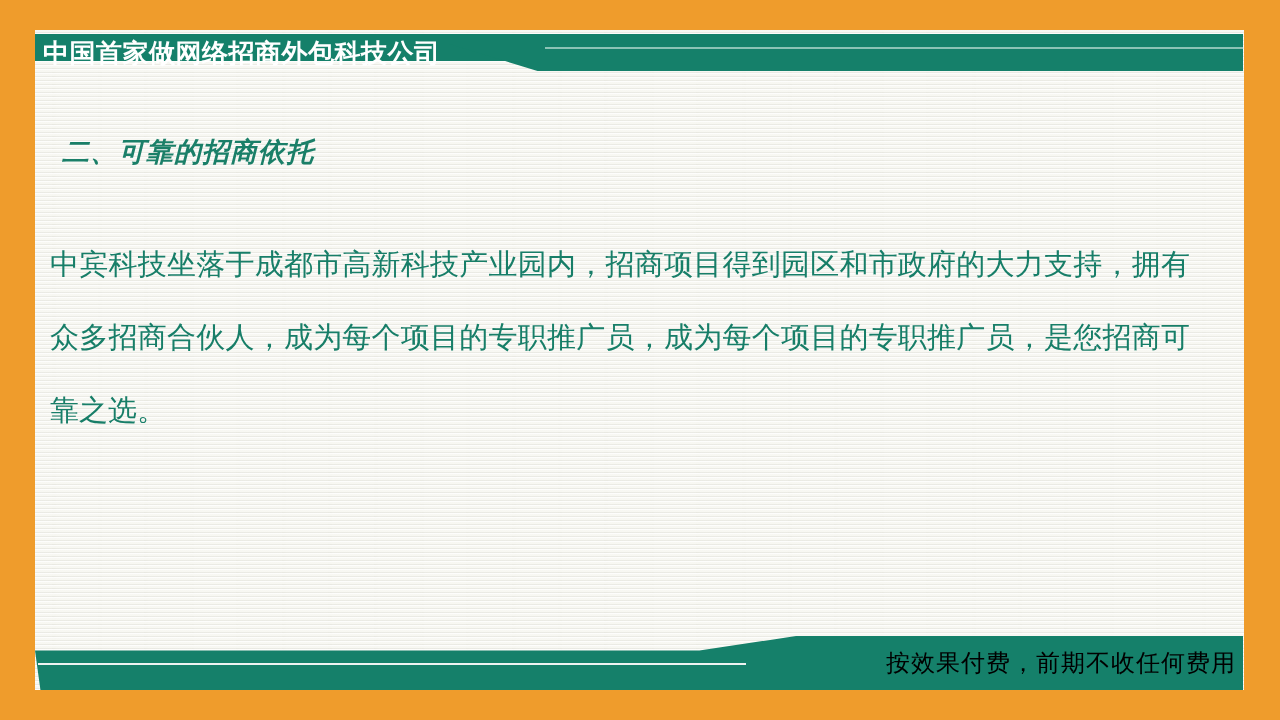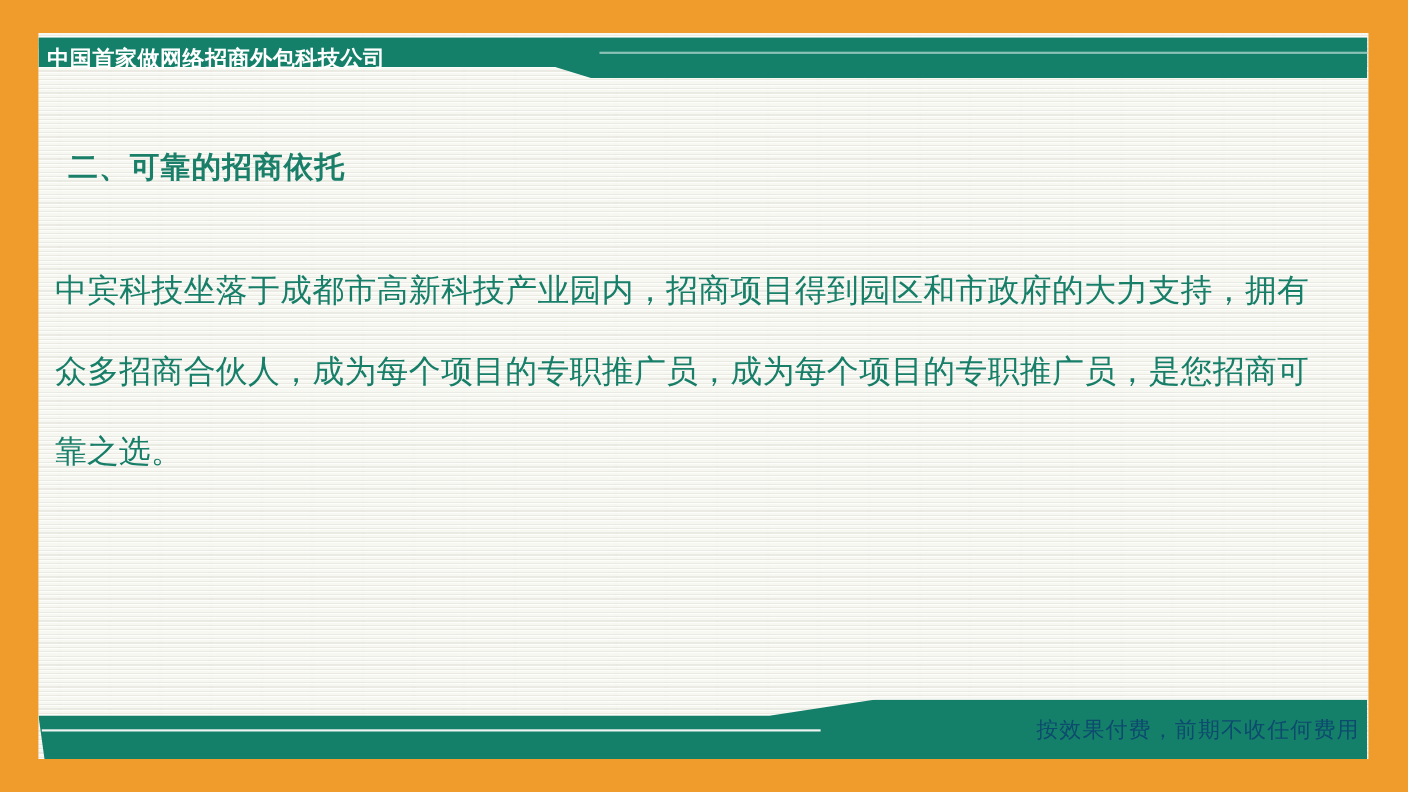--- a/index.html
+++ b/index.html
@@ -94,36 +94,37 @@
 
   #header-title {
     position: absolute;
     left: 43px;
     top: 36px;
     height: 34px;
     line-height: 34px;
     color: #ffffff;
     font-family: "DejaVu Sans", "Liberation Sans", sans-serif;
     font-weight: bold;
-    font-size: 20px;
+    font-size: 26px;
     letter-spacing: 0.5px;
     white-space: nowrap;
   }
 
   
   #section-heading {
     position: absolute;
     left: 62px;
     top: 134px;
     color: #1a7f68;
     font-family: "DejaVu Sans", "Liberation Sans", sans-serif;
     font-weight: bold;
     font-size: 27px;
     letter-spacing: 1px;
     white-space: nowrap;
+    font-style: italic;
   }
 
   
   #body-text {
     position: absolute;
     left: 50px;
     top: 228px;
     width: 1140px;
     color: #177e68;
     font-family: "DejaVu Serif", "Liberation Serif", serif;
@@ -158,23 +159,23 @@
     width: 708px;
     height: 2px;
     background: #eef3f1;
   }
   #footer-text {
     position: absolute;
     right: 44px;
     top: 645px;
     height: 36px;
     line-height: 36px;
-    color: #0c4a6e;
+    color: #000000;
     font-family: "DejaVu Sans", "Liberation Sans", sans-serif;
-    font-size: 20px;
+    font-size: 24px;
     letter-spacing: 1px;
     white-space: nowrap;
     margin-left: 16px;
   }
 </style>
 </head>
 <body>
 
 <div id="slide">
 

